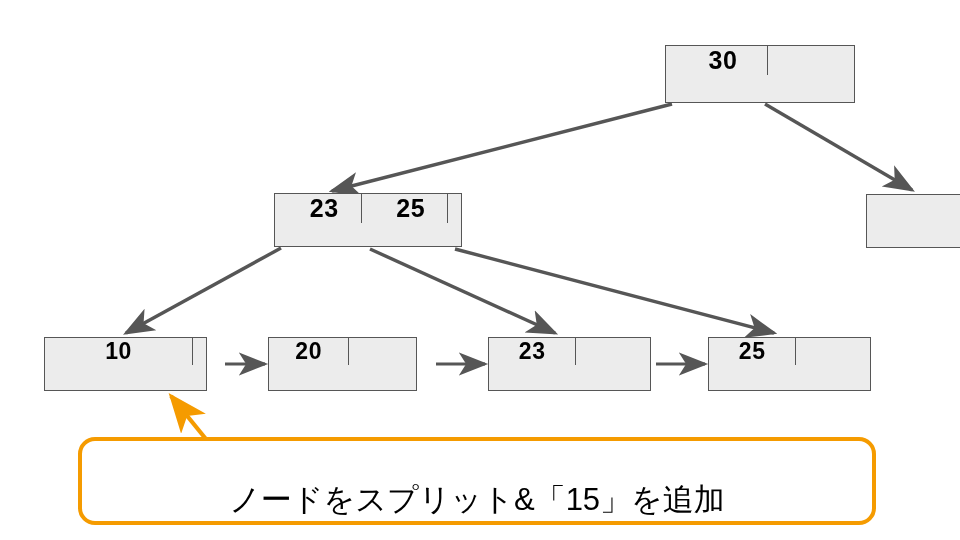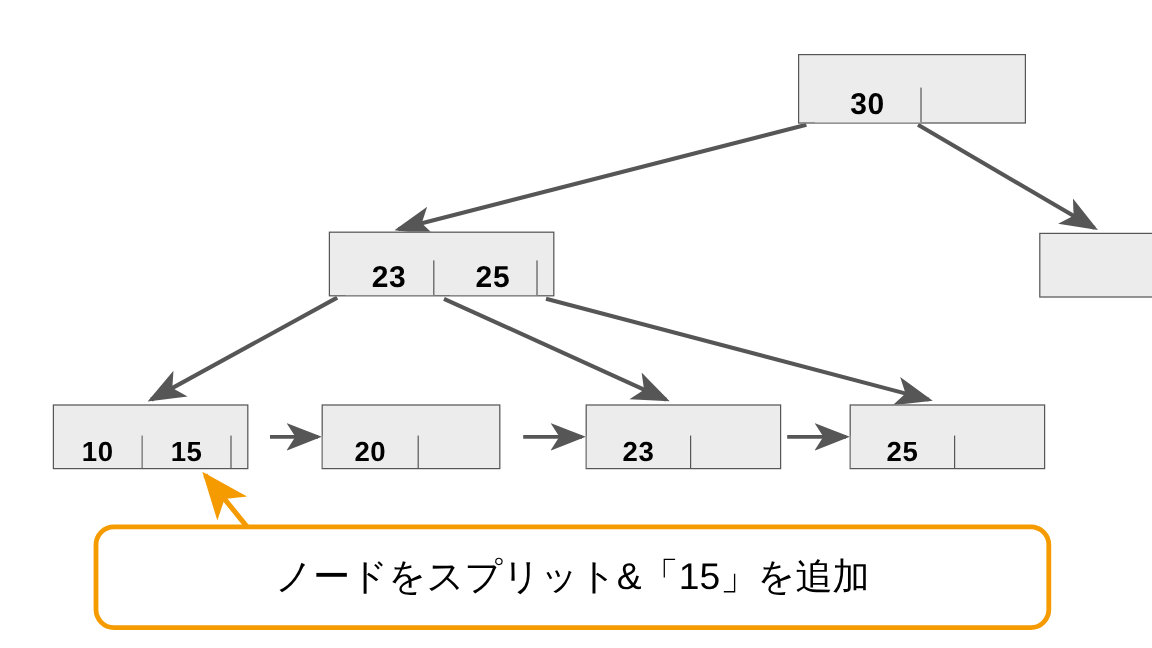--- a/index.html
+++ b/index.html
@@ -21,21 +21,21 @@
     top: 0;
     width: 960px;
     height: 540px;
     pointer-events: none;
   }
 
   
   .node {
     position: absolute;
     display: flex;
-    align-items: flex-end;
+    align-items: flex-start;
     box-sizing: border-box;
     background: #ececec;
     border: 1.6px solid #565656;
     z-index: 2;
   }
   .cell {
     box-sizing: border-box;
     display: flex;
     align-items: center;
     justify-content: center;
@@ -64,21 +64,21 @@
   }
 
   
   .callout {
     position: absolute;
     box-sizing: border-box;
     border: 4px solid #f59b00;
     border-radius: 17px;
     background: #ffffff;
     display: flex;
-    align-items: center;
+    align-items: flex-end;
     justify-content: center;
     z-index: 3;
   }
   .callout-text {
     font-size: 31px;
     color: #000000;
     white-space: nowrap;
     letter-spacing: 0px;
   }
 </style>
@@ -131,21 +131,20 @@
   </div>
 
   <div class="node internal" style="left:866px; top:194px; width:120px; height:54px;">
     <div class="cell ptr"></div>
     <div class="cell val"></div>
 
   </div>
 
   <div class="node leaf" style="left:44px; top:337px; width:163px; height:54px;">
     <div class="cell val">10</div>
-    <div class="cell val">15</div>
     <div class="cell ptr"></div>
   </div>
 
   <div class="node leaf" style="left:268px; top:337px; width:149px; height:54px;">
     <div class="cell val">20</div>
     <div class="cell val"></div>
     <div class="cell ptr"></div>
   </div>
 
   <div class="node leaf" style="left:488px; top:337px; width:163px; height:54px;">

